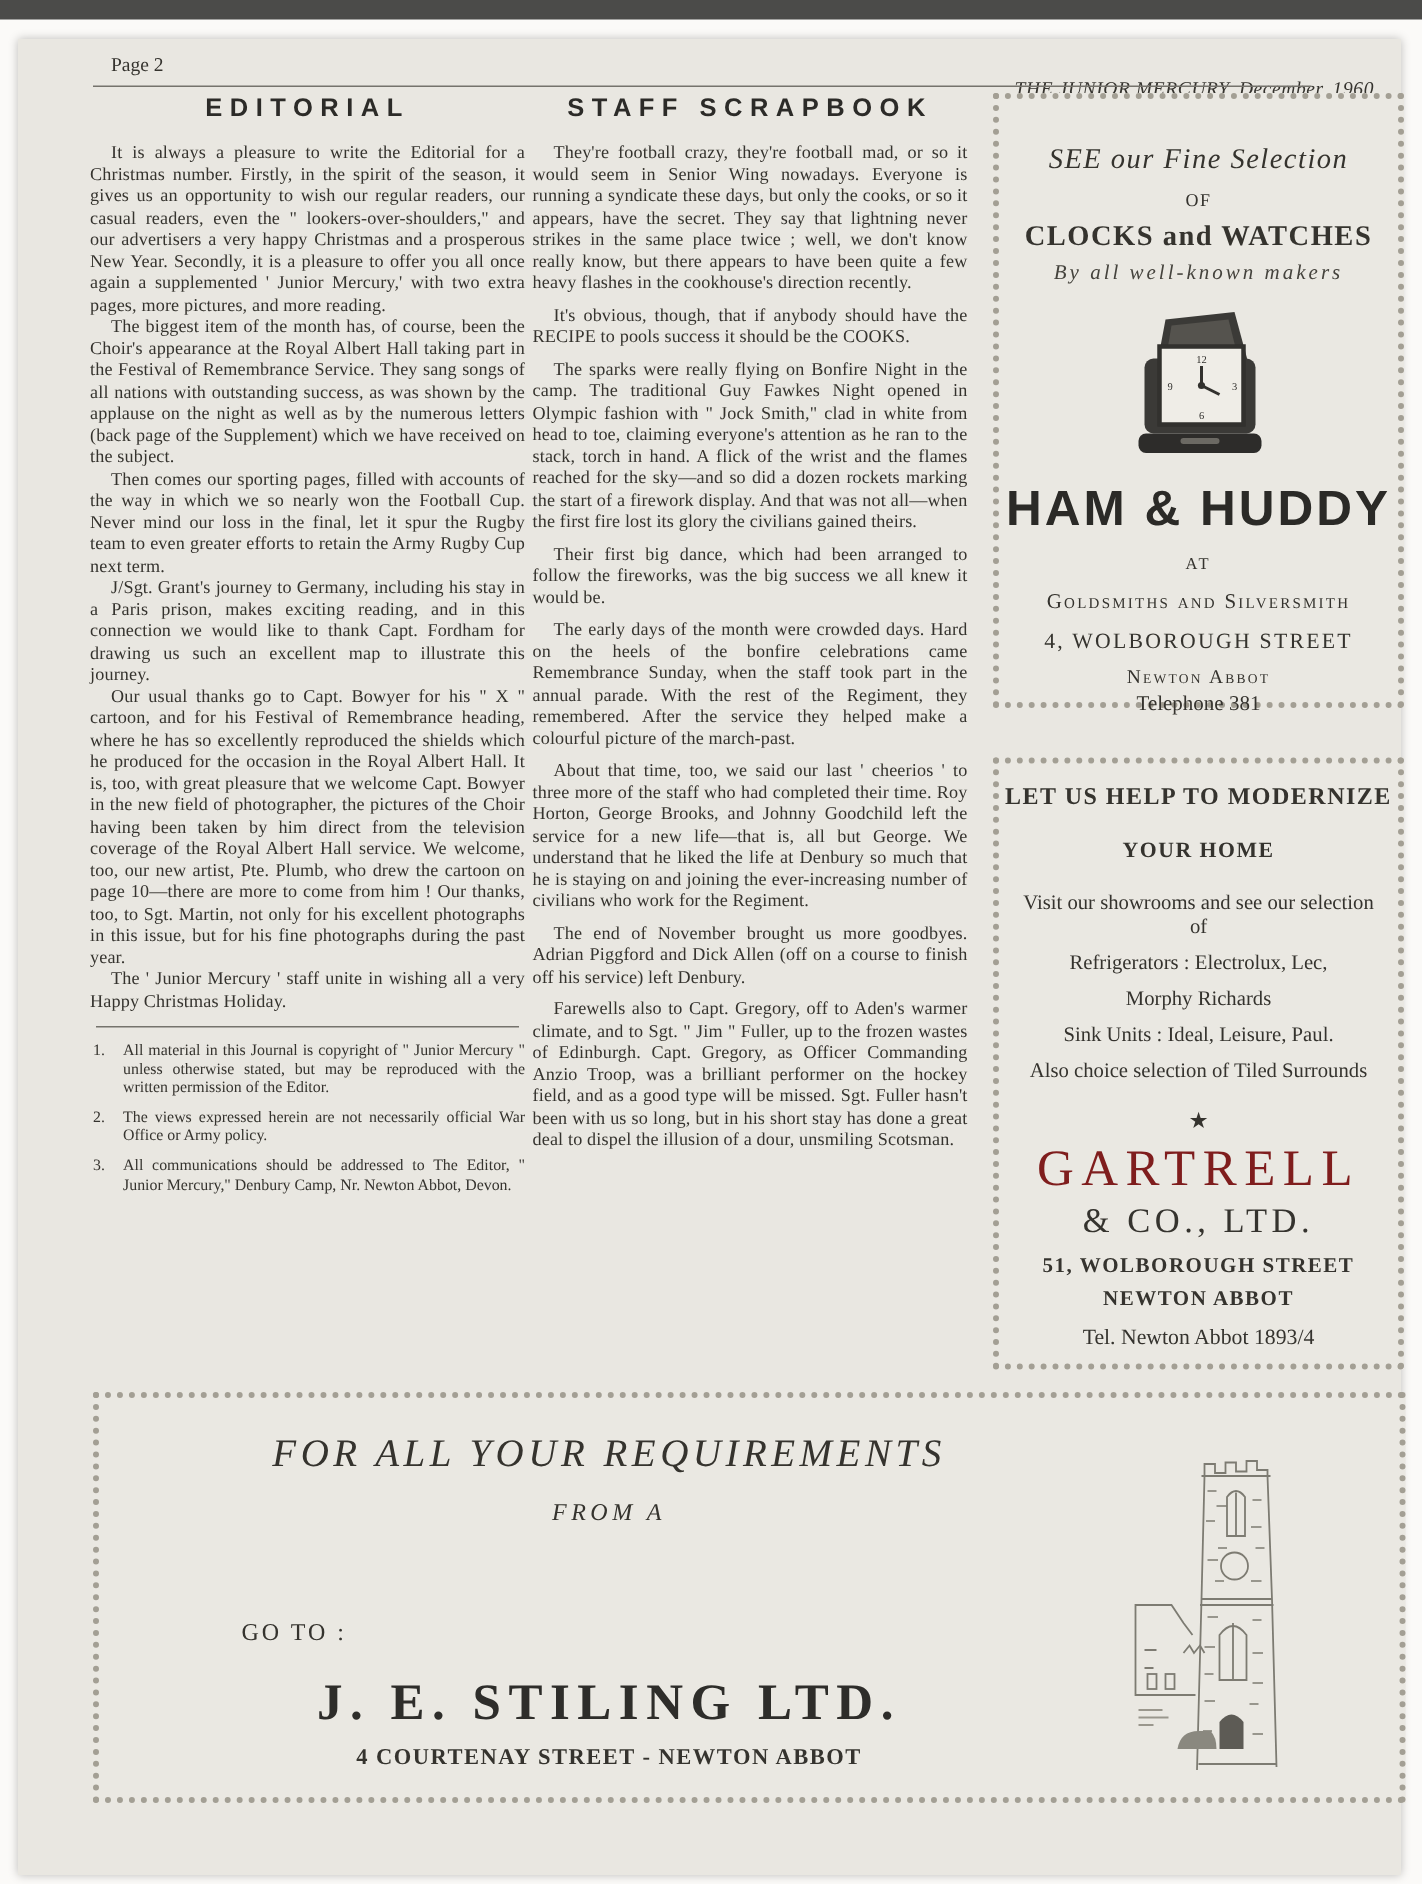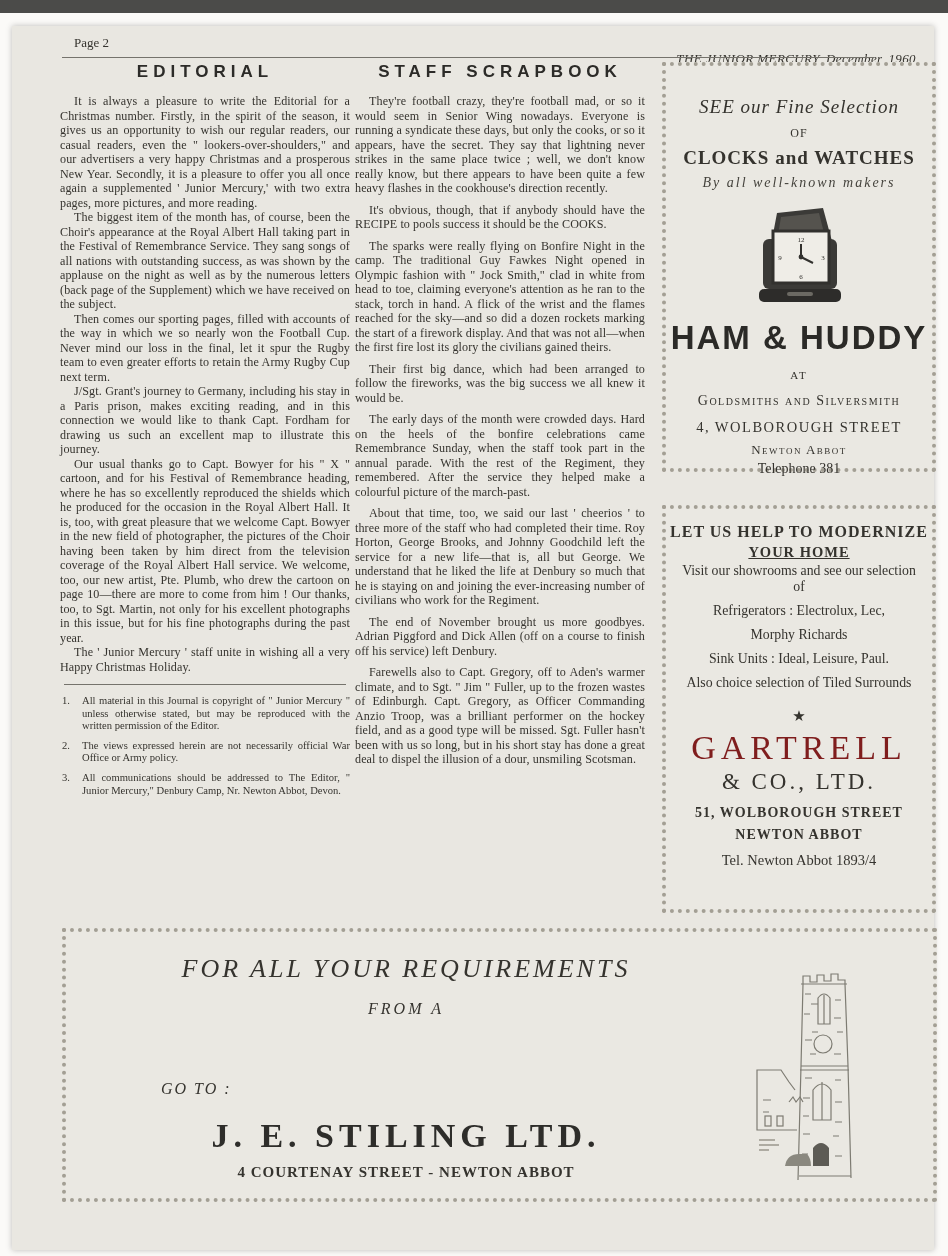--- a/index.html
+++ b/index.html
@@ -41,37 +41,37 @@
   #ad-clocks .clock-wrap { margin-top:12px; }
   #ad-clocks .hamhuddy { font-family:"Liberation Sans", sans-serif; font-weight:bold; font-size:33px;
                          letter-spacing:2px; color:#2b2a27; margin-top:8px; }
   #ad-clocks .at { font-variant:small-caps; font-size:11px; margin-top:12px; letter-spacing:2px; }
   #ad-clocks .goldsmiths { font-variant:small-caps; font-size:14px; margin-top:12px; letter-spacing:1.5px; }
   #ad-clocks .addr1 { font-size:14.5px; margin-top:10px; letter-spacing:1.5px; }
   #ad-clocks .addr2 { font-variant:small-caps; font-size:13px; margin-top:6px; letter-spacing:1.5px; }
   #ad-clocks .phone { font-size:14px; margin-top:3px; }
 
   #ad-modernize .head { font-weight:bold; font-size:16px; letter-spacing:1px; margin-top:14px; }
-  #ad-modernize .head2 { font-weight:bold; font-size:14.5px; letter-spacing:1px; margin-top:3px;text-decoration:underline; }
+  #ad-modernize .head2 { font-weight:bold; font-size:14.5px; letter-spacing:1px; margin-top:18px; }
   #ad-modernize .body-line { font-size:13.8px; margin-top:8px; padding:0 10px; }
   #ad-modernize .star { font-size:15px; margin-top:16px; }
   #ad-modernize .gartrell { font-size:34px; letter-spacing:5px; color:#7f1d1d; margin-top:4px; }
   #ad-modernize .coltd { font-size:23px; letter-spacing:3px; margin-top:2px; }
   #ad-modernize .g-addr { font-weight:bold; font-size:14px; letter-spacing:1px; margin-top:10px; }
   #ad-modernize .g-addr2 { font-weight:bold; font-size:14px; letter-spacing:1px; margin-top:6px; }
   #ad-modernize .g-tel { font-size:14.5px; margin-top:9px; }
 
   
   #ad-chemist { position:absolute; left:50px; top:902px; width:875px; height:274px;
                 border:4px dotted #a39f94; background:#eae8e2; }
   #ad-chemist .text-zone { position:absolute; left:30px; top:22px; width:620px; text-align:center; }
   #ad-chemist .req { font-style:italic; font-size:26px; letter-spacing:3px; }
   #ad-chemist .froma { font-style:italic; font-size:16px; letter-spacing:3px; margin-top:16px; }
   #ad-chemist .chem { font-style:italic; font-size:31px; letter-spacing:7px; margin-top:12px; }
-  #ad-chemist .goto { position:absolute; left:95px; top:148px; font-style:italic; font-size:16px; letter-spacing:2px;text-align:right; }
+  #ad-chemist .goto { position:absolute; left:95px; top:148px; font-size:16px; letter-spacing:2px;text-align:right; }
   #ad-chemist .stiling { position:absolute; left:60px; top:185px; width:560px; text-align:center;
                          font-weight:bold; font-size:34px; letter-spacing:5px; color:#2e2d2a; }
   #ad-chemist .st-addr { position:absolute; left:60px; top:232px; width:560px; text-align:center;
                          font-weight:bold; font-size:15px; letter-spacing:1px; }
   #ad-chemist .tower-wrap { position:absolute; right:58px; top:38px; }
 </style>
 </head>
 <body>
 
 <div id="canvas">
@@ -149,21 +149,21 @@
       <span class="ad-line at">AT</span>
       <span class="ad-line goldsmiths">Goldsmiths and Silversmith</span>
       <span class="ad-line addr1">4, WOLBOROUGH STREET</span>
       <span class="ad-line addr2">Newton Abbot</span>
       <span class="ad-line phone">Telephone 381</span>
     </div>
 
     <div class="ad-box" id="ad-modernize">
       <span class="ad-line head">LET US HELP TO MODERNIZE</span>
       <span class="ad-line head2">YOUR HOME</span>
-      <span class="ad-line body-line" style="margin-top:2px;">Visit our showrooms and see our selection of</span>
+      <span class="ad-line body-line" style="margin-top:18px;">Visit our showrooms and see our selection of</span>
       <span class="ad-line body-line">Refrigerators :  Electrolux,  Lec,</span>
       <span class="ad-line body-line">Morphy Richards</span>
       <span class="ad-line body-line">Sink Units :  Ideal, Leisure, Paul.</span>
       <span class="ad-line body-line">Also choice selection of Tiled Surrounds</span>
       <span class="ad-line star">★</span>
       <span class="ad-line gartrell">GARTRELL</span>
       <span class="ad-line coltd">&amp; CO., LTD.</span>
       <span class="ad-line g-addr">51, WOLBOROUGH STREET</span>
       <span class="ad-line g-addr2">NEWTON ABBOT</span>
       <span class="ad-line g-tel">Tel.  Newton  Abbot  1893/4</span>

